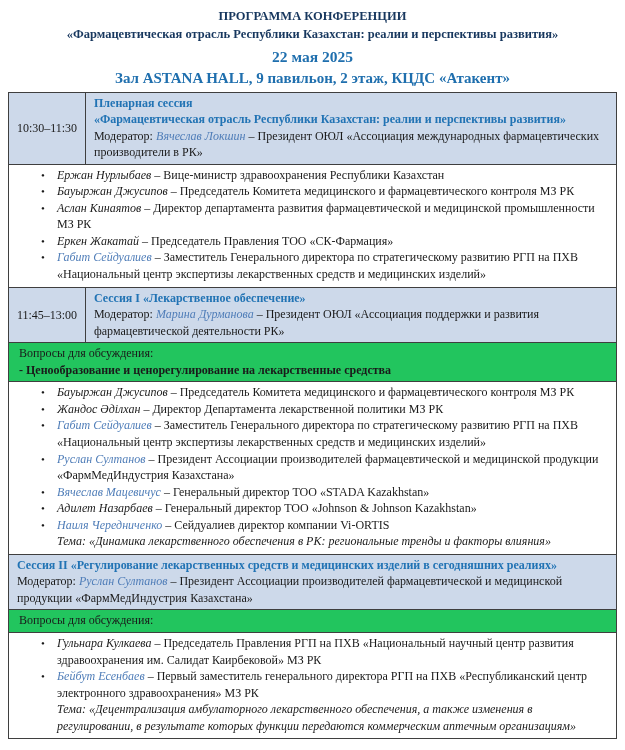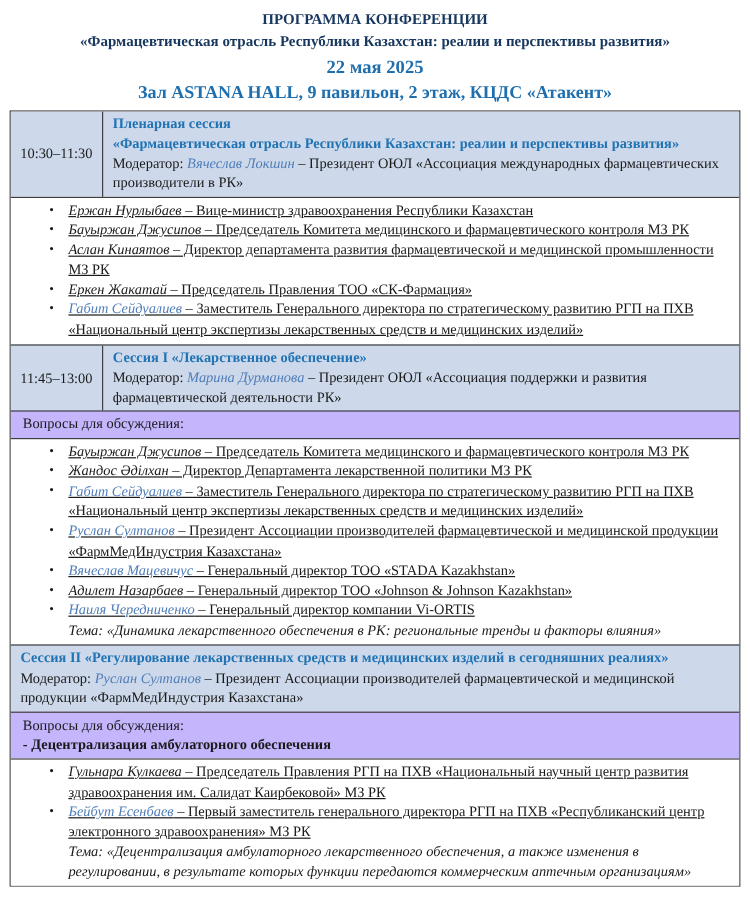--- a/index.html
+++ b/index.html
@@ -34,26 +34,26 @@
     border-right:1.5px solid var(--border);
     display:flex;align-items:center;justify-content:center;
     font-size:12px;color:var(--text);
     padding:2px 2px;
   }
   .session-info{flex:1;padding:2px 8px 3px 8px;}
   .session-title{color:var(--session-title-blue);font-weight:bold;}
   .moderator-name{font-style:italic;margin-top:44px;}
   .name-blue{color:var(--name-blue);}
   .name-dark{color:var(--text);}
-  .questions-row{background:#c4b5fd;padding:2px 10px 3px 10px;}
+  .questions-row{background:#22c55e;padding:2px 10px 3px 10px;}
   .questions-topic{font-weight:bold;}
   .speakers-row{background:#fff;padding:2px 10px 4px 10px;}
   .bullet-item{display:flex;}
   .bullet{flex:0 0 16px;margin-left:22px;text-align:left;font-size:11px;padding-top:1px;}
-  .bullet-text{flex:1;text-decoration:underline;}
+  .bullet-text{flex:1;}
   .speaker-name{font-style:italic;}
   .tema{font-style:italic;margin-left:38px;}
 </style>
 </head>
 <body>
 
 <div class="page">
   <div class="header">
     <div class="title1">ПРОГРАММА КОНФЕРЕНЦИИ</div>
     <div class="title2">«Фармацевтическая отрасль Республики Казахстан: реалии и перспективы развития»</div>
@@ -93,20 +93,21 @@
       </div>
       <div class="row session-row">
         <div class="time-cell">11:45–13:00</div>
         <div class="session-info">
           <div class="session-title">Сессия I «Лекарственное обеспечение»</div>
           <div class="moderator-line"><span>Модератор: </span><span class="moderator-name name-blue">Марина Дурманова</span><span> – Президент ОЮЛ «Ассоциация поддержки и развития фармацевтической деятельности РК»</span></div>
         </div>
       </div>
       <div class="row questions-row">
         <div class="questions-label">Вопросы для обсуждения:</div>
+        <div class="questions-topic">- Ценообразование и ценорегулирование на лекарственные средства</div>
       </div>
       <div class="row speakers-row">
         <div class="bullet-item">
           <span class="bullet">•</span>
           <span class="bullet-text"><span class="speaker-name name-dark">Бауыржан Джусипов</span><span> – Председатель Комитета медицинского и фармацевтического контроля МЗ РК</span></span>
         </div>
         <div class="bullet-item">
           <span class="bullet">•</span>
           <span class="bullet-text"><span class="speaker-name name-dark">Жандос Әділхан</span><span> – Директор Департамента лекарственной политики МЗ РК</span></span>
         </div>
@@ -121,33 +122,32 @@
         <div class="bullet-item">
           <span class="bullet">•</span>
           <span class="bullet-text"><span class="speaker-name name-blue">Вячеслав Мацевичус</span><span> – Генеральный директор ТОО «STADA Kazakhstan»</span></span>
         </div>
         <div class="bullet-item">
           <span class="bullet">•</span>
           <span class="bullet-text"><span class="speaker-name name-dark">Адилет Назарбаев</span><span> – Генеральный директор ТОО «Johnson &amp; Johnson Kazakhstan»</span></span>
         </div>
         <div class="bullet-item">
           <span class="bullet">•</span>
-          <span class="bullet-text"><span class="speaker-name name-blue">Наиля Чередниченко</span><span> – Генеральный директор компании Vi-ORTIS</span></span>
+          <span class="bullet-text"><span class="speaker-name name-blue">Наиля Чередниченко</span><span> – Сейдуалиев директор компании Vi-ORTIS</span></span>
         </div>
         <div class="tema">Тема: «Динамика лекарственного обеспечения в РК: региональные тренды и факторы влияния»</div>
       </div>
       <div class="row session-row">
         <div class="session-info">
           <div class="session-title">Сессия II «Регулирование лекарственных средств и медицинских изделий в сегодняшних реалиях»</div>
           <div class="moderator-line"><span>Модератор: </span><span class="moderator-name name-blue">Руслан Султанов</span><span> – Президент Ассоциации производителей фармацевтической и медицинской продукции «ФармМедИндустрия Казахстана»</span></div>
         </div>
       </div>
       <div class="row questions-row">
         <div class="questions-label">Вопросы для обсуждения:</div>
-        <div class="questions-topic">- Децентрализация амбулаторного обеспечения</div>
       </div>
       <div class="row speakers-row">
         <div class="bullet-item">
           <span class="bullet">•</span>
           <span class="bullet-text"><span class="speaker-name name-dark">Гульнара Кулкаева</span><span> – Председатель Правления РГП на ПХВ «Национальный научный центр развития здравоохранения им. Салидат Каирбековой» МЗ РК</span></span>
         </div>
         <div class="bullet-item">
           <span class="bullet">•</span>
           <span class="bullet-text"><span class="speaker-name name-blue">Бейбут Есенбаев</span><span> – Первый заместитель генерального директора РГП на ПХВ «Республиканский центр электронного здравоохранения» МЗ РК</span></span>
         </div>

